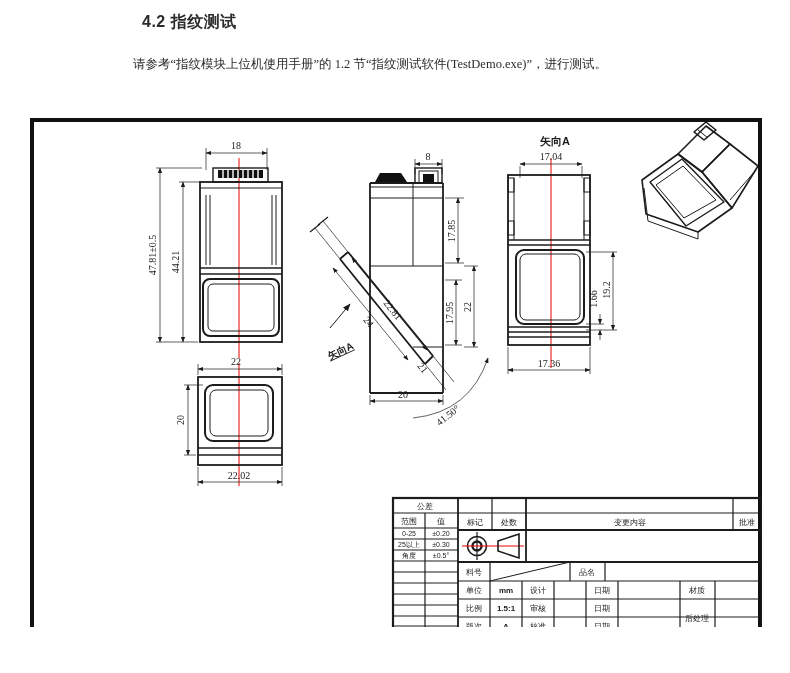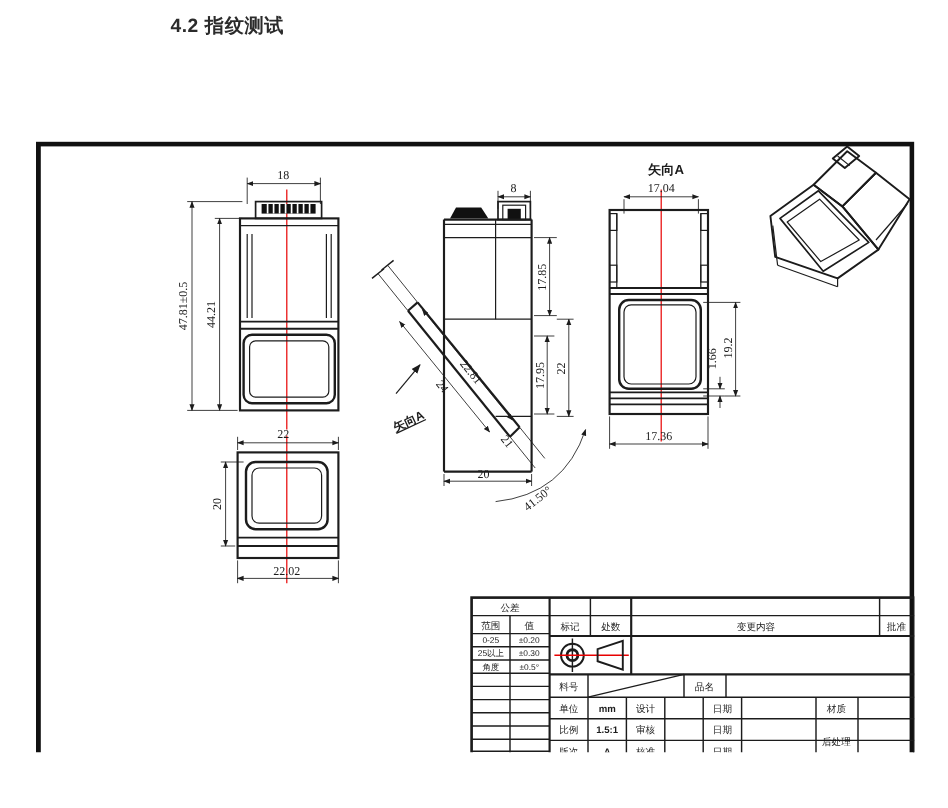--- a/index.html
+++ b/index.html
@@ -15,20 +15,21 @@
   .tb-label{font-size:8px;font-family:"Liberation Sans",sans-serif;}
   .tb-small{font-size:7px;font-family:"Liberation Sans",sans-serif;}
   .tb-val{font-size:8px;font-weight:bold;font-family:"Liberation Sans",sans-serif;}
 </style>
 </head>
 <body>
 
 <div class="page">
 
   <div class="heading">4.2  指纹测试</div>
+  <div class="bodytext">请参考“指纹模块上位机使用手册”的 1.2 节“指纹测试软件(TestDemo.exe)”，进行测试。</div>
 
   <svg style="position:absolute;left:30px;top:118px;" width="732" height="518" viewBox="0 0 732 518">
     <defs>
       <marker id="ar" viewBox="0 0 10 10" refX="9" refY="5" markerWidth="8" markerHeight="8" orient="auto-start-reverse">
         <path d="M0 1.2 L10 5 L0 8.8 z" fill="#1c1c1c"></path>
       </marker>
     </defs>
 
     <rect x="2" y="2" width="728" height="514" fill="none" stroke="#111" stroke-width="4"></rect>
 

